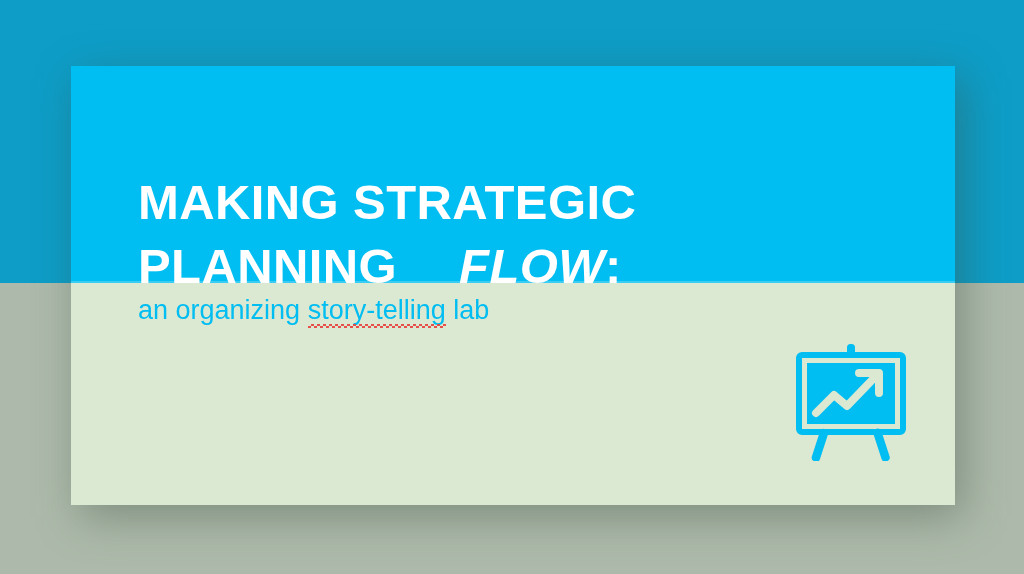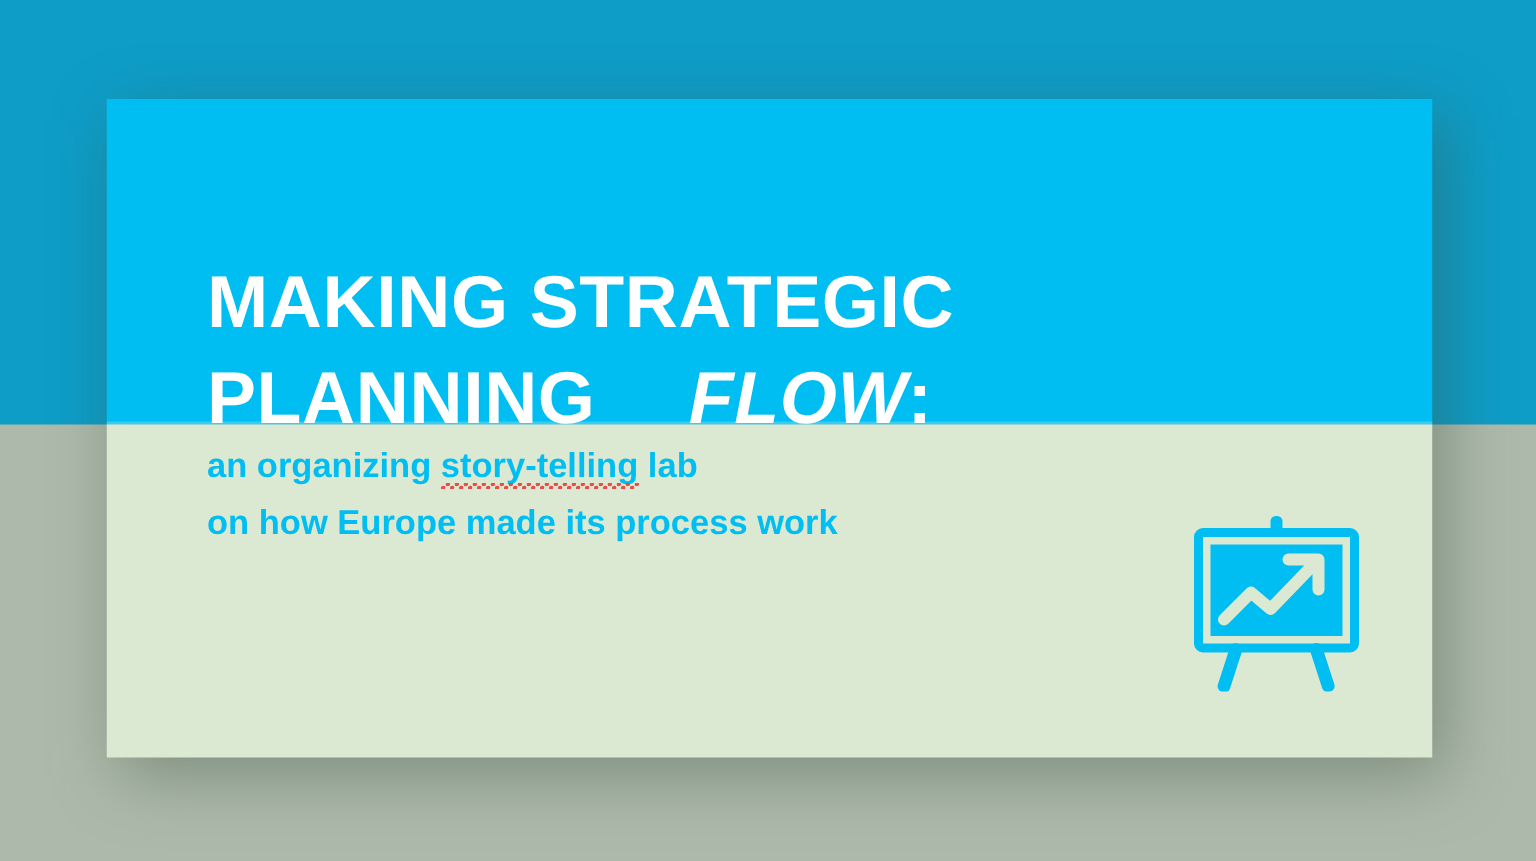--- a/index.html
+++ b/index.html
@@ -83,22 +83,22 @@
     font-style: italic;
     margin-left: 48px;
   }
 
   
   #slide-subtitle {
     position: absolute;
     left: 67px; top: 225px;
     width: 700px;
     color: #00bdf2;
-    font-size: 23px;
-    font-weight: bold;
+    font-size: 27px;
+    font-weight: normal;
     line-height: 38px;
   }
   .subtitle-line {
     white-space: nowrap;
   }
   .spell-error {
     position: relative;
     text-decoration: none;
   }
   .spell-error::after {
@@ -138,21 +138,20 @@
 <div id="slide-card">
 
   <div id="card-top-panel"></div>
   <div id="card-seam"></div>
   <div id="card-bottom-panel"></div>
 
   <h1 id="slide-title"><span>MAKING STRATEGIC</span><br><span>PLANNING </span><span class="title-emph">FLOW</span><span>:</span></h1>
 
   <div id="slide-subtitle">
     <div class="subtitle-line"><span>an organizing </span><span class="spell-error">story-telling</span><span> lab</span></div>
-    <div class="subtitle-line">on how Europe made its process work</div>
   </div>
 
   <div id="chart-easel-icon">
     <svg viewBox="0 0 124 124" xmlns="http://www.w3.org/2000/svg">
 
       <rect x="58" y="7" width="8" height="11" rx="3.5" fill="#00bdf2"></rect>
 
       <rect x="32" y="92" width="8.5" height="34" rx="4" fill="#00bdf2" transform="rotate(18 36 92)"></rect>
       <rect x="83" y="92" width="8.5" height="34" rx="4" fill="#00bdf2" transform="rotate(-18 87 92)"></rect>
 

